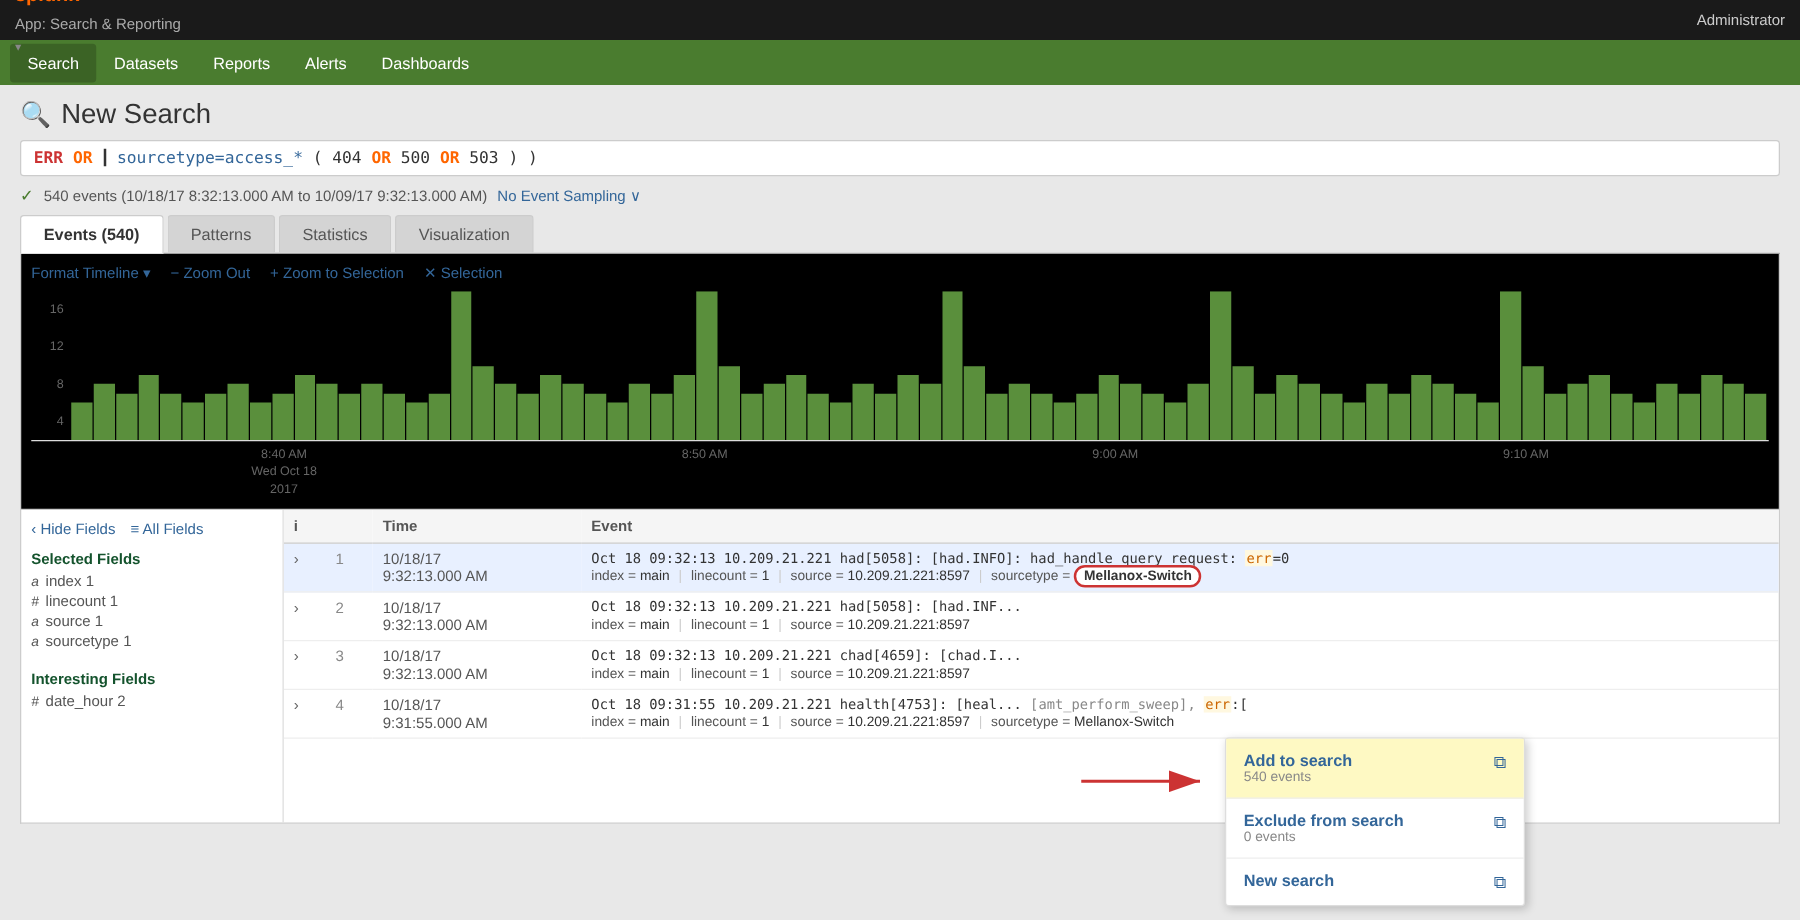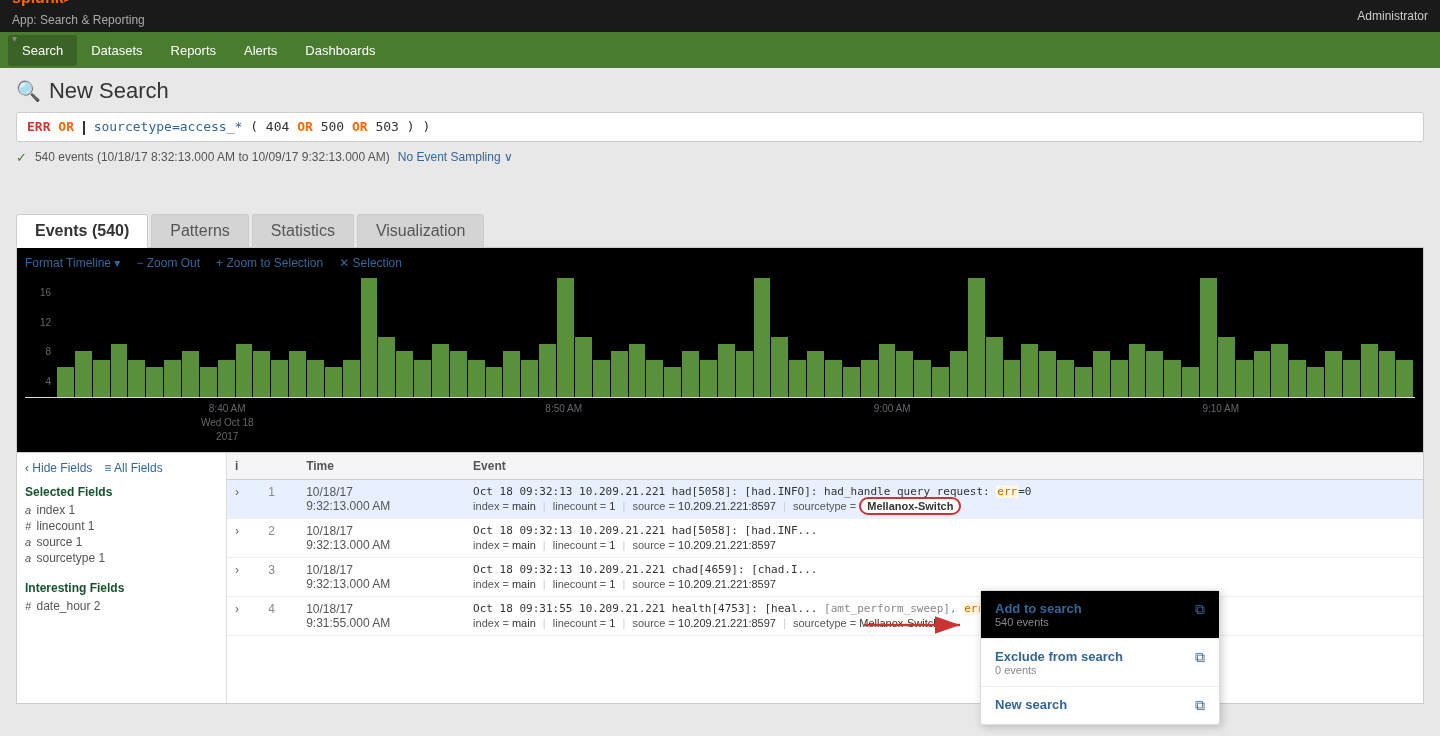--- a/index.html
+++ b/index.html
@@ -74,29 +74,28 @@
     .status-text { color: #555; }
     .sampling-link { color: #336699; cursor: pointer; }
 
     
     #tabs {
       display: flex; border-bottom: 1px solid #ccc; margin-bottom: 0;
       background: #e8e8e8;
     }
     .tab {
       padding: 7px 18px;
-      font-size: 16px;
+      font-size: 13px;
       cursor: pointer;
       border: 1px solid #ccc;
       border-bottom: none;
       background: #d4d4d4;
       margin-right: 3px;
       border-radius: 3px 3px 0 0;
       color: #555;
-      margin-top: 41px;
     }
     .tab.active {
       background: #fff;
       color: #333;
       font-weight: bold;
       border-bottom: 1px solid #fff;
       margin-bottom: -1px;
     }
 
     
@@ -174,21 +173,21 @@
     }
     .popup-item {
       padding: 10px 14px;
       display: flex;
       justify-content: space-between;
       align-items: flex-start;
       border-bottom: 1px solid #eee;
       cursor: pointer;
     }
     .popup-item:last-child { border-bottom: none; }
-    .popup-item.highlighted { background: #000000; }
+    .popup-item.highlighted { background: #fef9c3; }
     .popup-item-text { }
     .popup-item-title { color: #336699; font-size: 13px; font-weight: bold; }
     .popup-item-sub { color: #888; font-size: 11px; }
     .popup-ext-icon { color: #336699; font-size: 14px; cursor: pointer; }
 
     
     .arrow-indicator {
       position: absolute;
       right: 460px;
       top: 610px;

